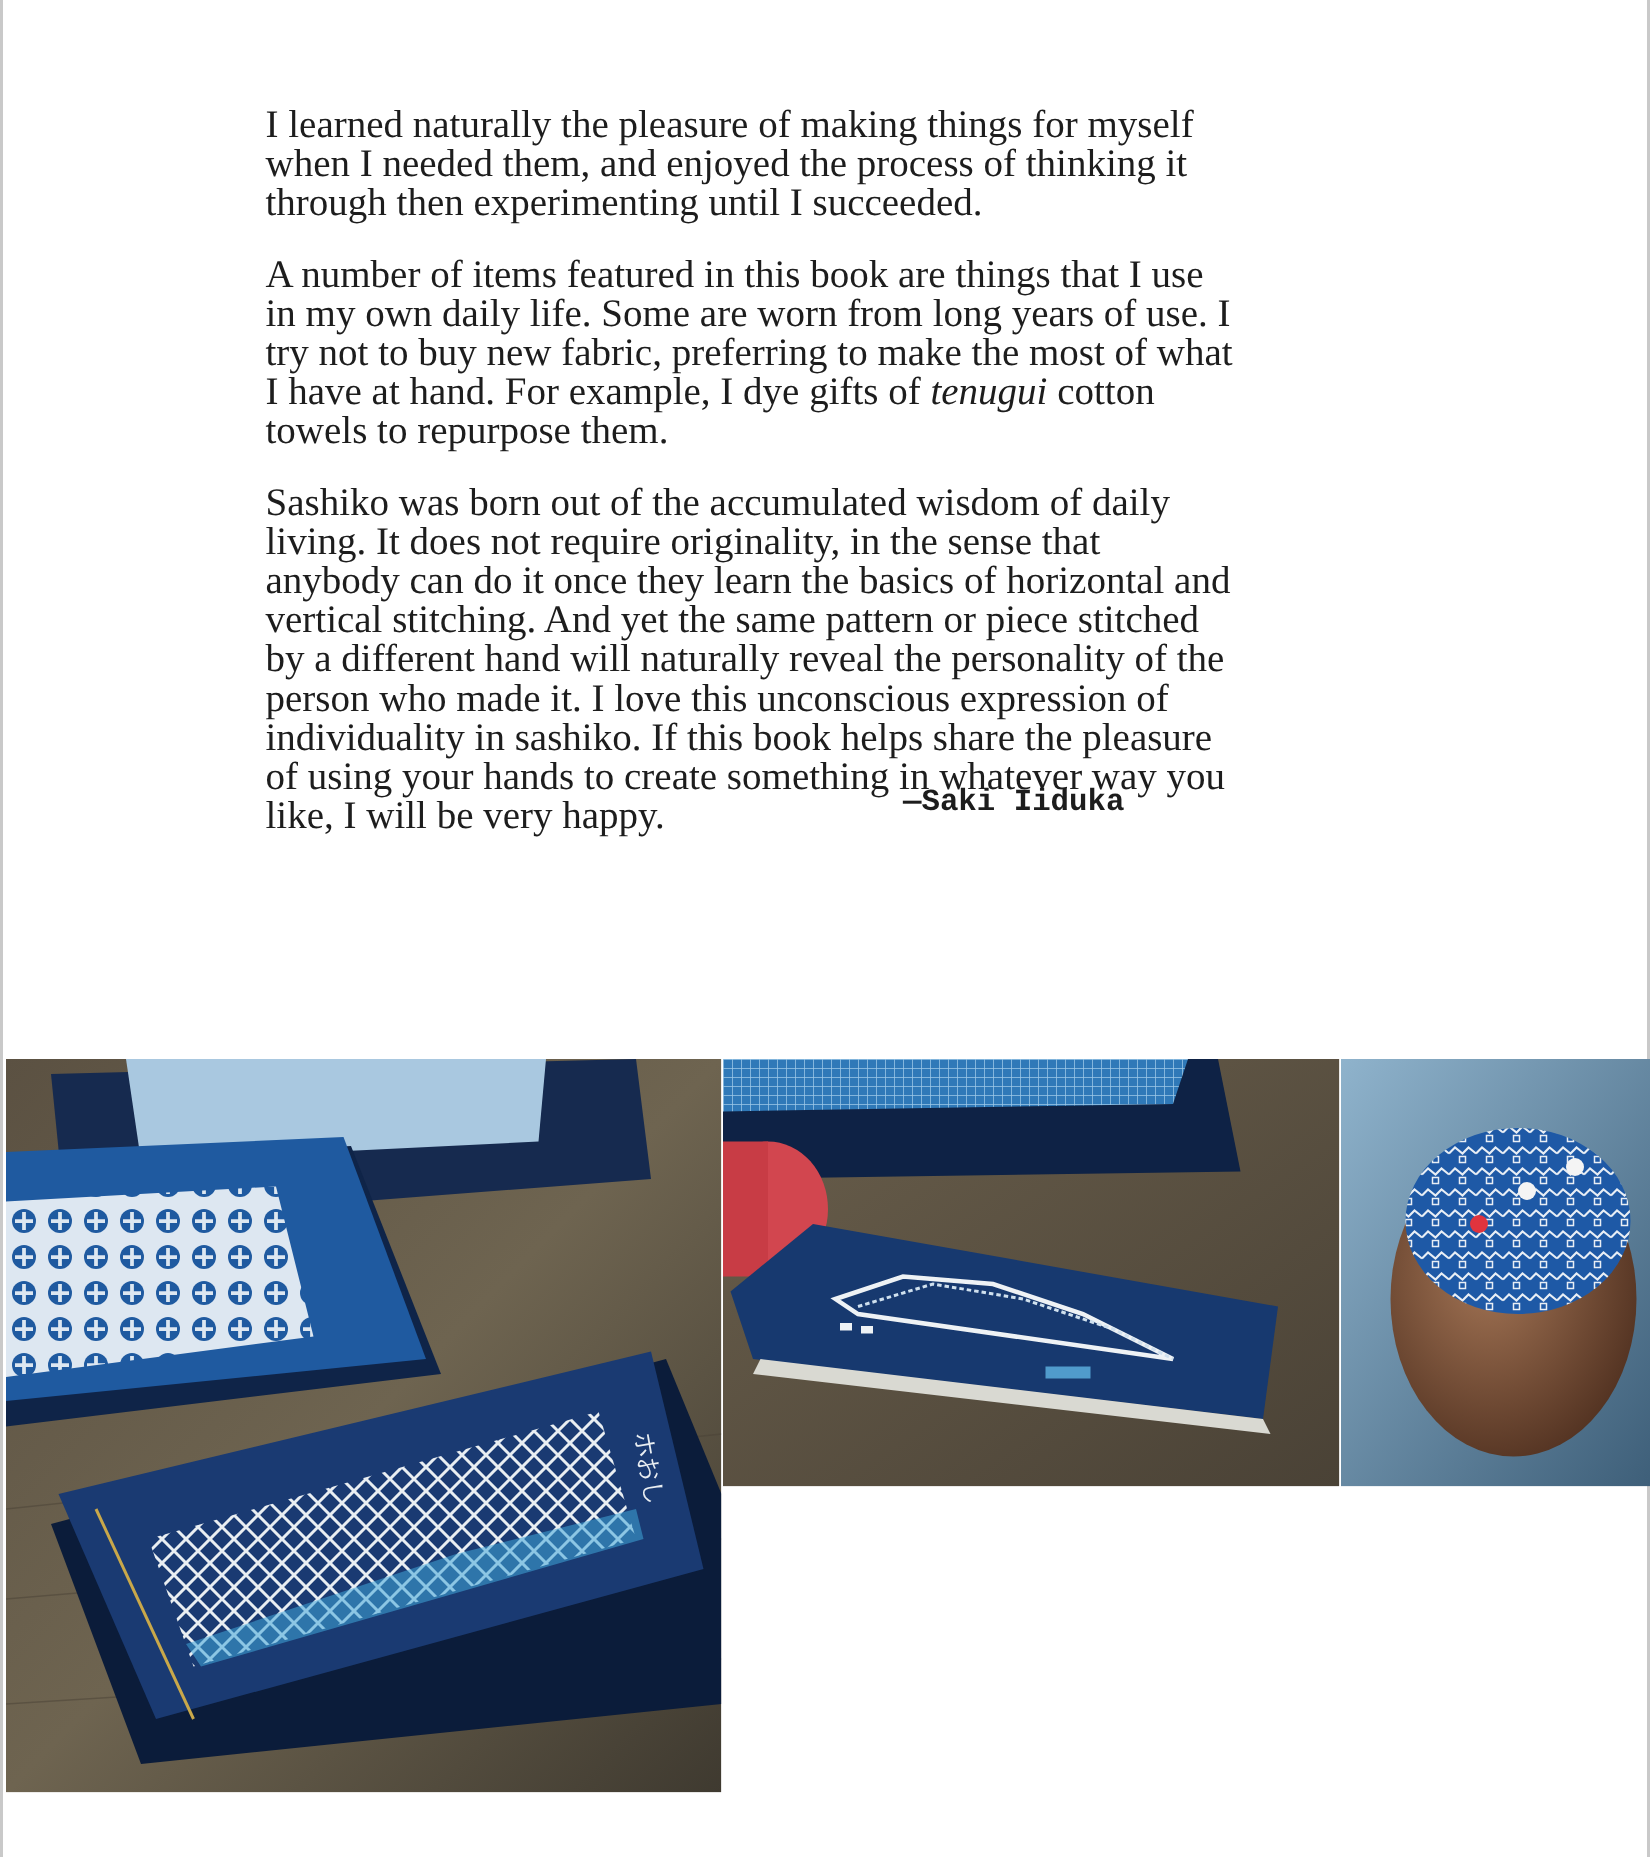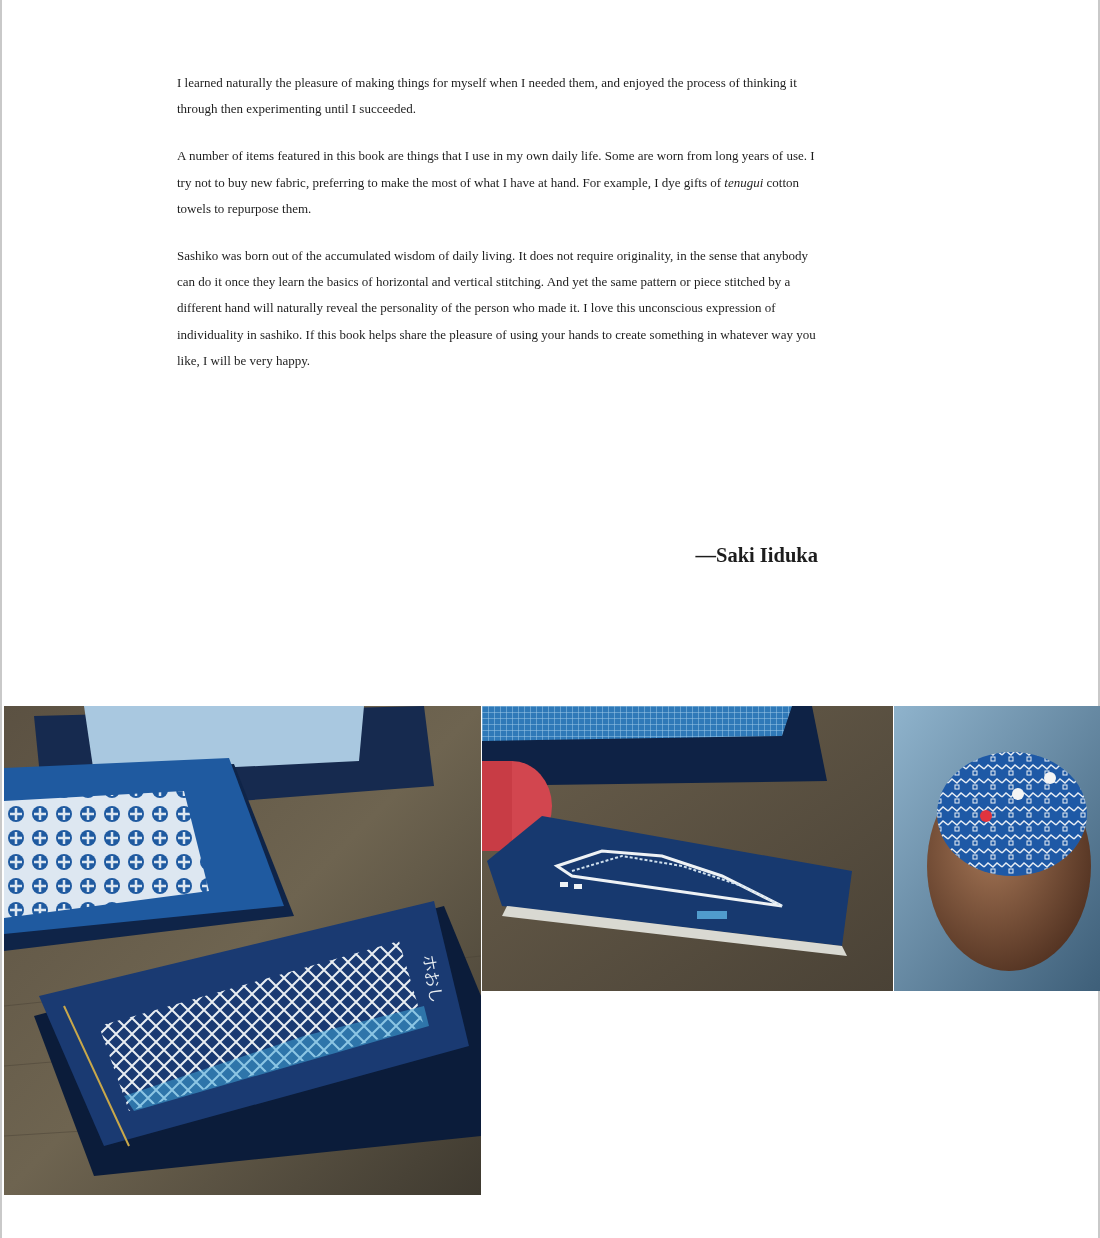--- a/index.html
+++ b/index.html
@@ -7,28 +7,28 @@
   .page {
     position: absolute; left: 0; top: 0; width: 1100px; height: 1238px;
     background: #ffffff;
     border-left: 2px solid #c9c9c9;
     border-right: 2px solid #c9c9c9;
     box-sizing: border-box;
   }
   .text-block {
     position: absolute; left: 175px; top: 70px; width: 650px;
     font-family: "Liberation Serif", "DejaVu Serif", serif;
-    font-size: 13px; line-height: 26.2px; color: #1d1d1d;
+    font-size: 26px; line-height: 26.2px; color: #1d1d1d;
   }
   .text-block p { margin: 0 0 21px 0; }
   .text-block em { }
   .signature {
-    position: absolute; top: 524px; left: 600px; width: 216px; text-align: right;
-    font-family: Liberation Serif, serif;
-    font-weight: bold; font-size: 20.5px; color: #1d1d1d; margin-top: 20px;
+    position: absolute; top: 524px; left: 600px; width: 216px; 
+    font-family: Liberation Mono, monospace;
+    font-weight: bold; font-size: 20.5px; color: #1d1d1d;
   }
   .photo { position: absolute; overflow: hidden; }
   .photo svg { display: block; width: 100%; height: 100%; }
   #photo-1 { left: 2px; top: 706px; width: 477px; height: 489px; }
   #photo-2 { left: 480px; top: 706px; width: 411px; height: 285px; }
   #photo-3 { left: 892px; top: 706px; width: 206px; height: 285px; }
 </style>
 </head>
 <body>
 

